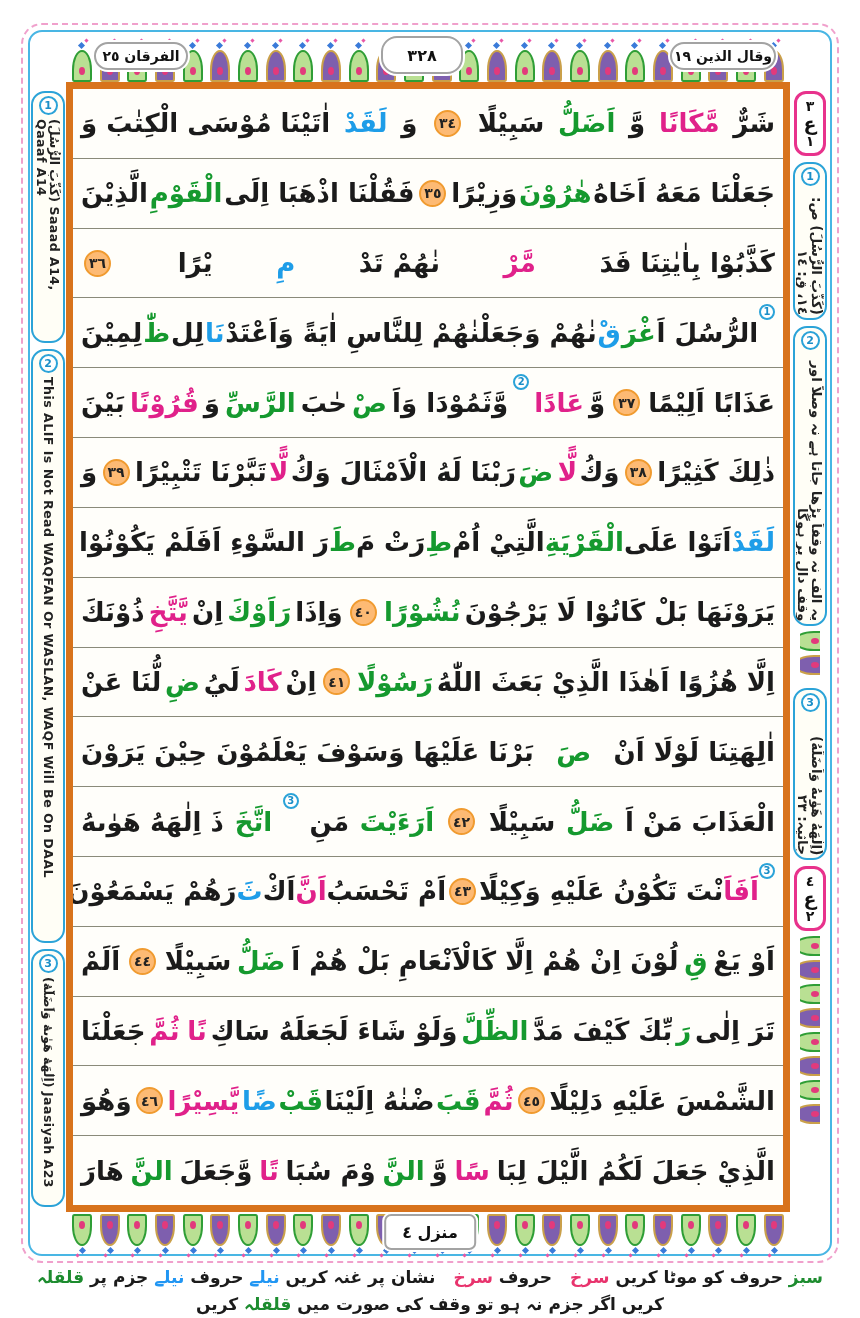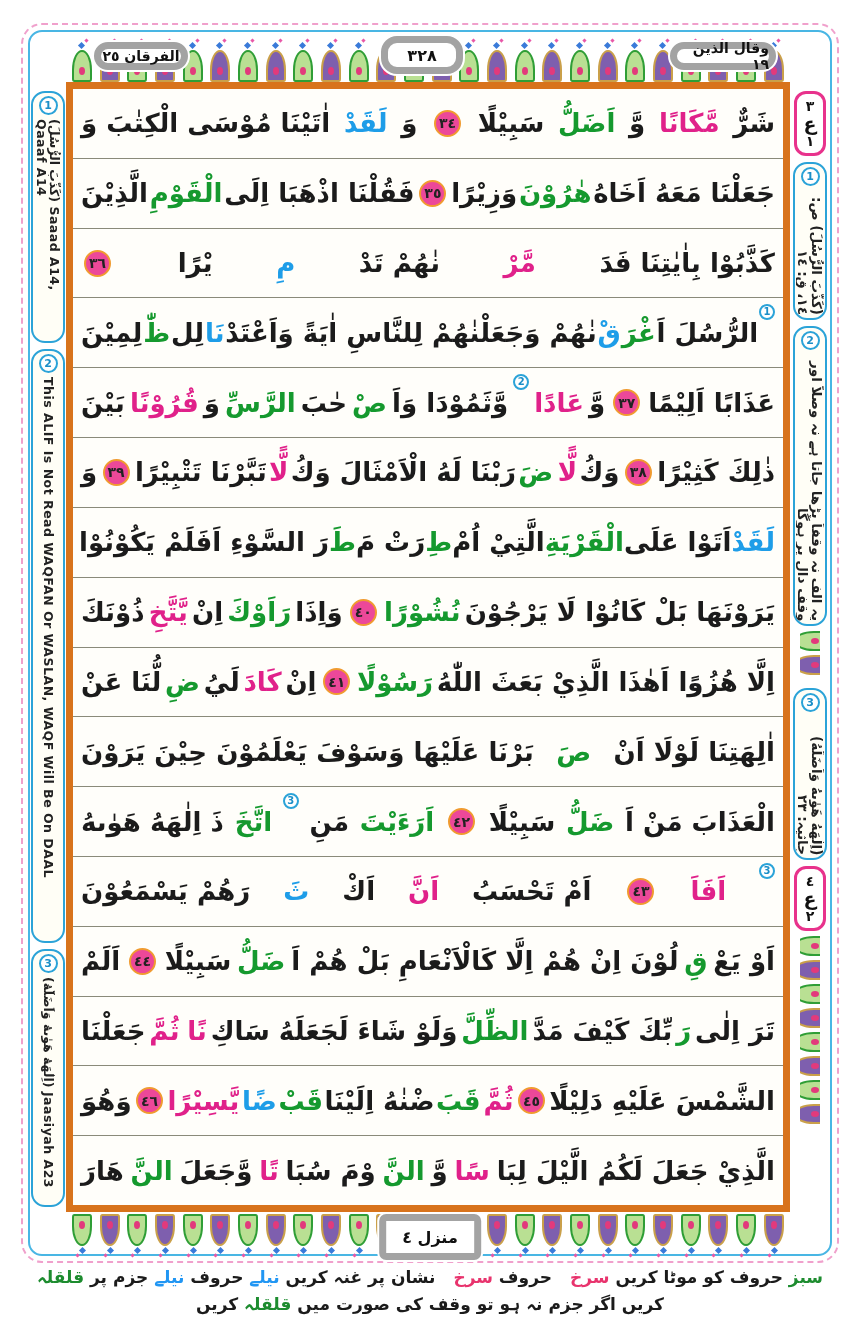--- a/index.html
+++ b/index.html
@@ -14,21 +14,21 @@
   .text-frame { position:absolute; left:66px; top:82px; width:724px; height:1130px;
     border:7px solid #d8731c; background:#fffdf2; }
   .rows { display:flex; flex-direction:column; height:100%; }
   .qline { flex:1; direction:rtl; display:flex; align-items:center; justify-content:space-between;
     padding:0 8px; border-bottom:1px solid #8a8a7a; white-space:nowrap; overflow:hidden;
     font-size:26px; font-weight:bold; line-height:1; background:#fffefa; min-width:0; }
   .qline:last-child { border-bottom:none; }
   .c-k { color:#1b1b1b; } .c-m { color:#e0218a; } .c-g { color:#15992e; } .c-b { color:#1e9de8; }
   .vnum { flex:0 0 auto; width:27px; height:27px; border:2px solid #f09b30; border-radius:50%;
     display:inline-flex; align-items:center; justify-content:center; font-size:14px; color:#222;
-    background:#ec4899; margin:0 3px; }
+    background:#fdba74; margin:0 3px; }
   .ref { flex:0 0 auto; width:16px; height:16px; border:2px solid #2ba3d8; border-radius:50%;
     display:inline-flex; align-items:center; justify-content:center; font-size:10px; color:#1b8ec7;
     background:#fff; align-self:flex-start; margin-top:6px; font-family:"DejaVu Sans",sans-serif; }
 
   
   .band { position:absolute; left:72px; width:712px; display:flex; justify-content:space-between;
     align-items:flex-end; z-index:2; }
   .band-top { top:44px; height:38px; }
   .band-bottom { top:1214px; height:38px; align-items:flex-start; }
   .dome { position:relative; width:20px; height:32px; }
@@ -57,21 +57,21 @@
   .ruku { width:32px; border:3px solid #e8328c; border-radius:12px; background:#fff;
     display:flex; flex-direction:column; align-items:center; padding:5px 0; gap:1px;
     font-weight:bold; color:#111; margin:3px 0; }
   .ruku .num { font-size:14px; line-height:1; } .ruku .ain { font-size:19px; line-height:1; }
 
   .domes-col { display:flex; flex-direction:column; align-items:center; overflow:hidden; flex:1; }
   .domes-col.mini { flex:0 0 56px; }
   .domes-col .dome { transform:rotate(-90deg); margin:-4px 0; flex:0 0 auto; }
 
   
-  .cartouche { position:absolute; z-index:5; background:#fff; border:7px solid #a3a3a3;
+  .cartouche { position:absolute; z-index:5; background:#fff; border:2px solid #a3a3a3;
     border-radius:16px; box-shadow:0 0 0 2px #fff; display:flex; align-items:center;
     justify-content:center; font-weight:bold; color:#111; direction:rtl; }
   .cart-pageno { left:381px; top:36px; width:82px; height:38px; font-size:16px; }
   .cart-surah { left:94px; top:42px; width:94px; height:28px; font-size:14px; }
   .cart-juz { left:670px; top:42px; width:106px; height:28px; font-size:14px; }
   .cart-manzil { left:50%; transform:translateX(-50%); top:1214px; height:30px;
     padding:16px 16px; font-size:16px; border-radius:7px; }
 
   
   .legend { position:absolute; left:20px; right:20px; top:1264px; text-align:center;
@@ -257,20 +257,21 @@
           <span class="vnum">٤٢</span>
           <span class="c-g">اَرَءَيْتَ</span>
           <span class="c-k"> مَنِ </span>
           <span class="ref">3</span>
           <span class="c-g">اتَّخَ</span>
           <span class="c-k">ذَ اِلٰهَهُ هَوٰىهُ</span>
         </div>
         <div class="qline">
           <span class="ref">3</span>
           <span class="c-m">اَفَاَ</span>
+          <span class="c-k">نْتَ تَكُوْنُ عَلَيْهِ وَكِيْلًا</span>
           <span class="vnum">٤٣</span>
           <span class="c-k">اَمْ تَحْسَبُ </span>
           <span class="c-m">اَنَّ</span>
           <span class="c-k"> اَكْ</span>
           <span class="c-b">ثَ</span>
           <span class="c-k">رَهُمْ يَسْمَعُوْنَ</span>
         </div>
         <div class="qline">
           <span class="c-k">اَوْ يَعْ</span>
           <span class="c-g">قِ</span>

